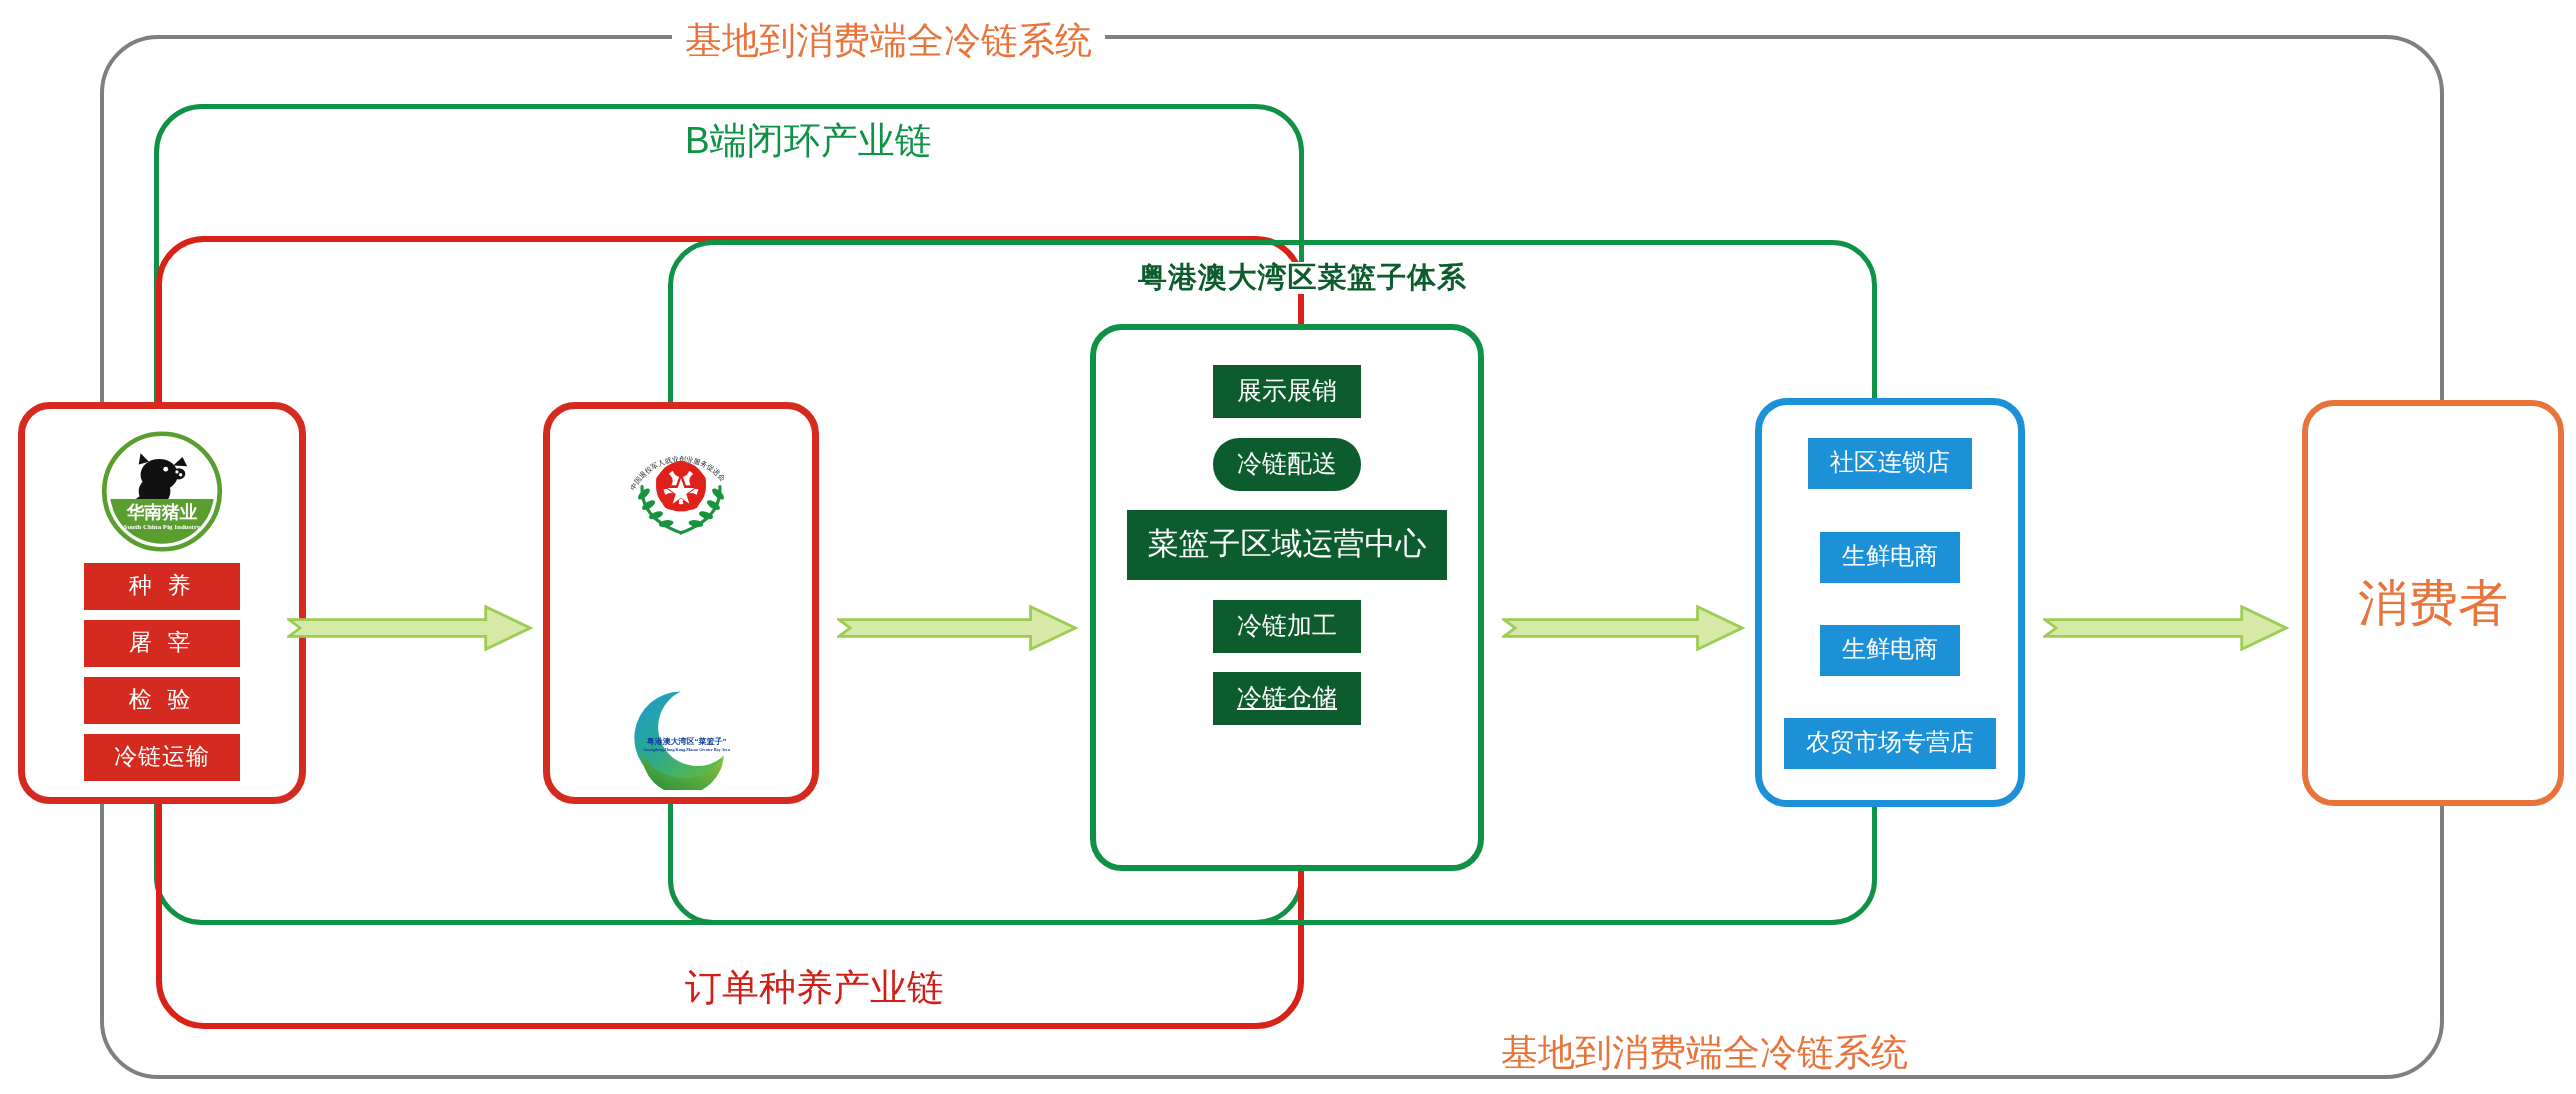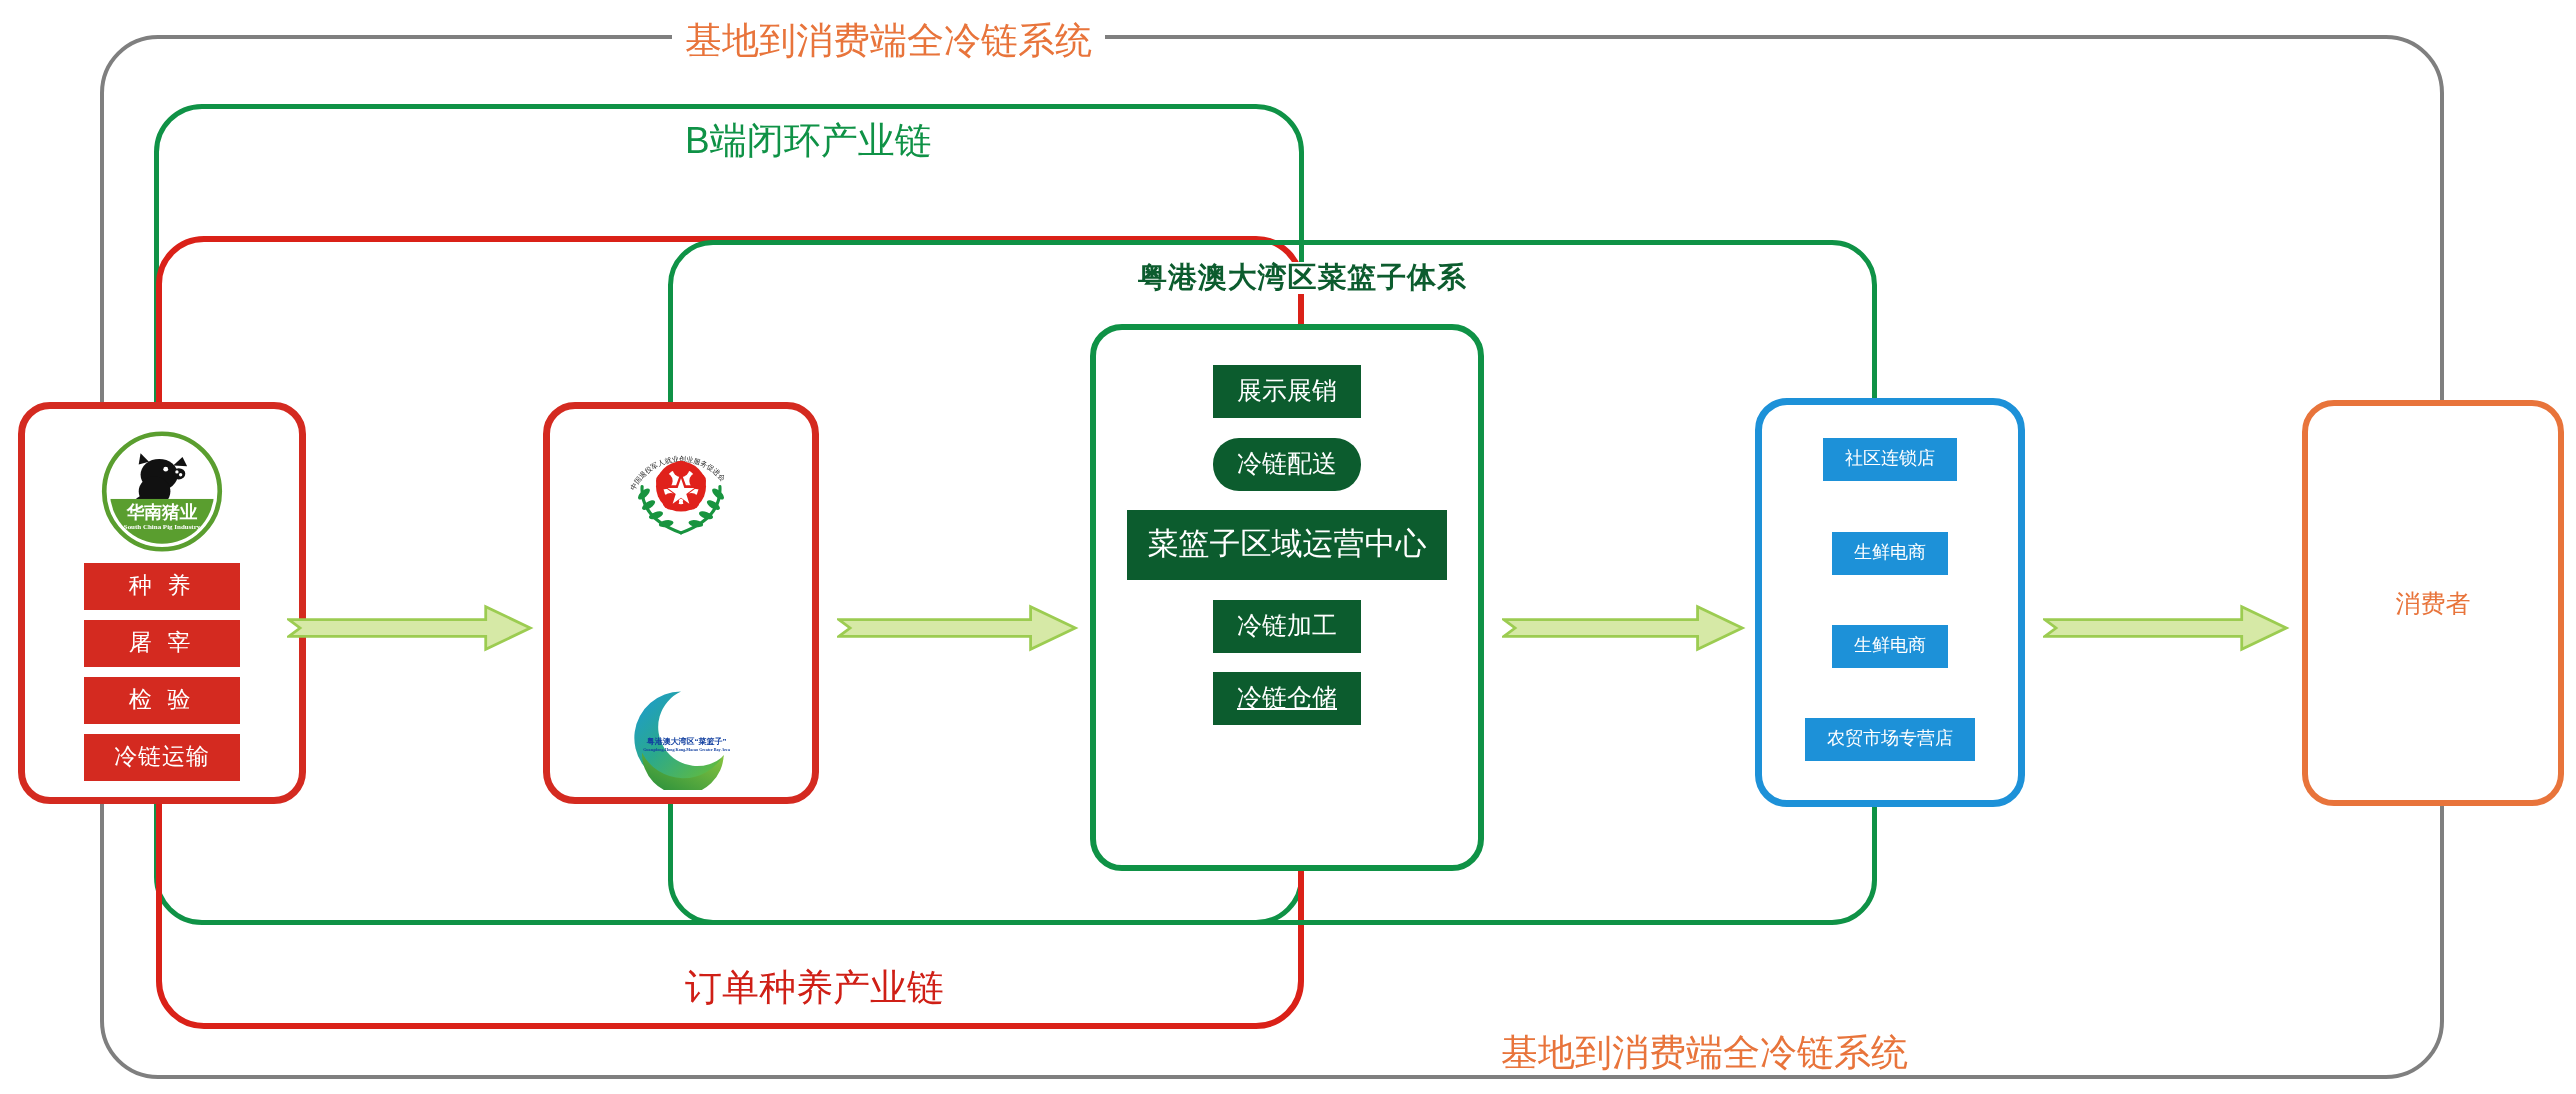--- a/index.html
+++ b/index.html
@@ -180,34 +180,34 @@
     padding: 13px 20.5px 15px 20.5px;
   }
 
   
   .chip-blue {
     position: absolute;
     left: 50%;
     transform: translateX(-50%);
     background: #1d91d8;
     color: #ffffff;
-    font-size: 18px;
+    font-size: 24px;
     text-align: right;
     white-space: nowrap;
     padding: 8.4px 22px 10.2px 22px;
     font-family: Liberation Mono, monospace;
   }
 
   .consumer-label {
     position: absolute;
     left: 0; right: 0;
     top: 50%;
     transform: translateY(-50%);
     text-align: center;
-    font-size: 25px;
+    font-size: 50px;
     color: #e8743b;
   }
 
   
   .arrow {
     position: absolute;
     top: 603px;
     height: 50px;
   }
   .arrow svg { display: block; width: 100%; height: 100%; }

